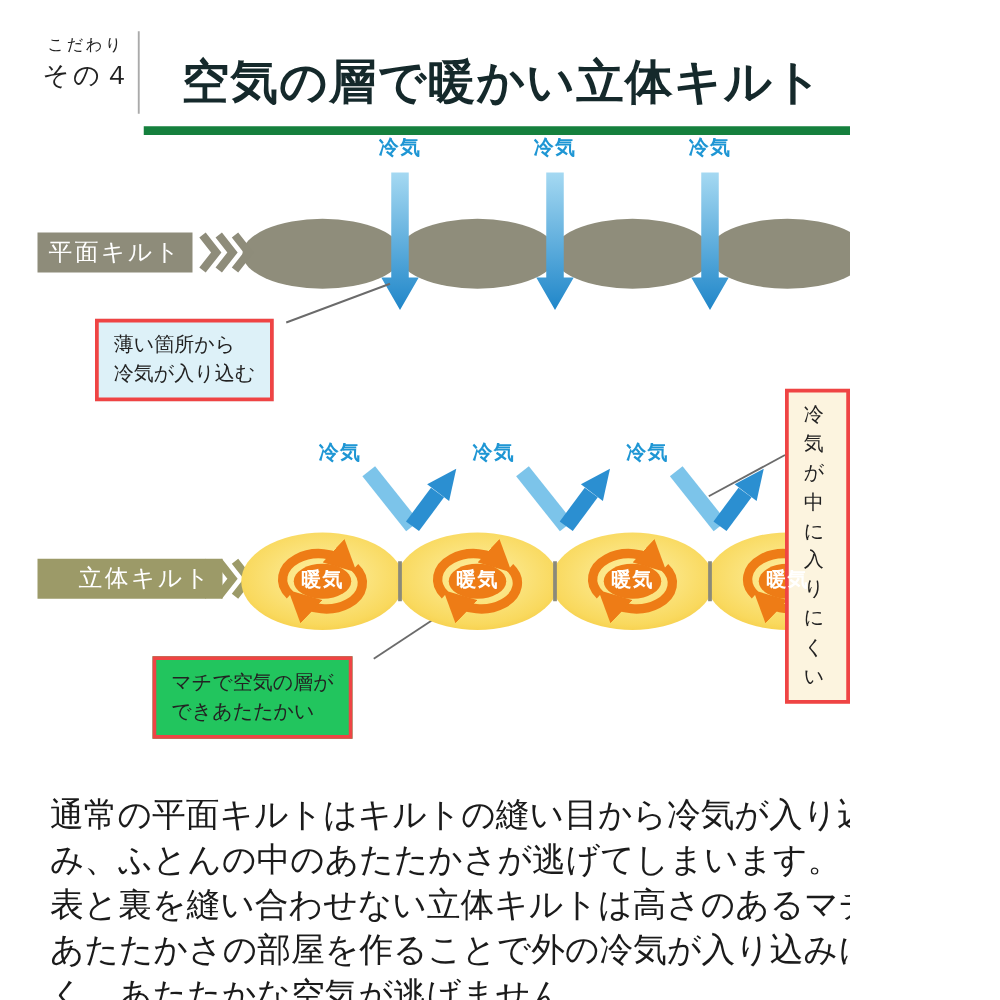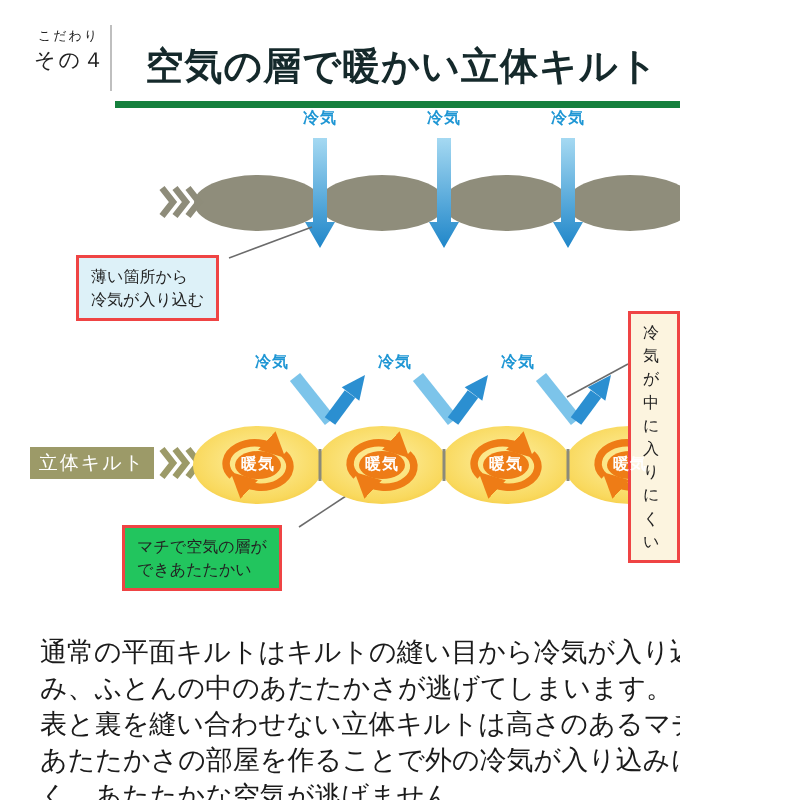--- a/index.html
+++ b/index.html
@@ -15,21 +15,21 @@
     left:115px;top:20px;width:574px;text-align:center;
     font-size:38px;font-weight:bold;color:#15292b;line-height:1.25;
     padding-bottom:8px;border-bottom:7px solid #15803d;letter-spacing:1px;font-family:Liberation Mono, monospace;
   }
   
   .badge{
     width:124px;height:32px;color:#fff;font-size:19px;letter-spacing:2px;
     display:flex;align-items:center;justify-content:center;
   }
   .badge-flat{left:30px;top:186px;background:#8e8c7a;}
-  .badge-solid{left:30px;top:447px;background:#9c9a68;}
+  .badge-solid{left:30px;top:447px;background:#9c9a68;padding-left:24px;}
   
   .cold{width:48px;text-align:center;color:#1e96d4;font-size:16px;font-weight:bold;letter-spacing:1px;}
   .warm{width:48px;text-align:center;color:#ffffff;font-size:16px;font-weight:bold;letter-spacing:1px;}
   
   .callout{
     border:3px solid #ef4444;font-size:16px;line-height:1.45;
     padding:7px 12px;white-space:pre-line;color:#222;
   }
   .co-blue{left:76px;top:255px;background:#ddf1f8;}
   .co-right{left:628px;top:311px;background:#fcf4df;}
@@ -144,20 +144,21 @@
       <line x1="320" y1="449" x2="320" y2="481"></line>
       <line x1="444" y1="449" x2="444" y2="481"></line>
       <line x1="568" y1="449" x2="568" y2="481"></line>
     </g>
   </svg>
 
   <div class="abs tag-small">こだわり</div>
   <div class="abs tag-big">その４</div>
   <h1 class="abs title">空気の層で暖かい立体キルト</h1>
 
+  <div class="abs badge badge-flat">平面キルト</div>
   <div class="abs cold" style="left:296px;top:108px;">冷気</div>
   <div class="abs cold" style="left:420px;top:108px;">冷気</div>
   <div class="abs cold" style="left:544px;top:108px;">冷気</div>
   <div class="abs callout co-blue">薄い箇所から
 冷気が入り込む</div>
 
   <div class="abs callout co-right">冷気が中に
 入りにくい</div>
   <div class="abs cold" style="left:248px;top:352px;">冷気</div>
   <div class="abs cold" style="left:371px;top:352px;">冷気</div>

